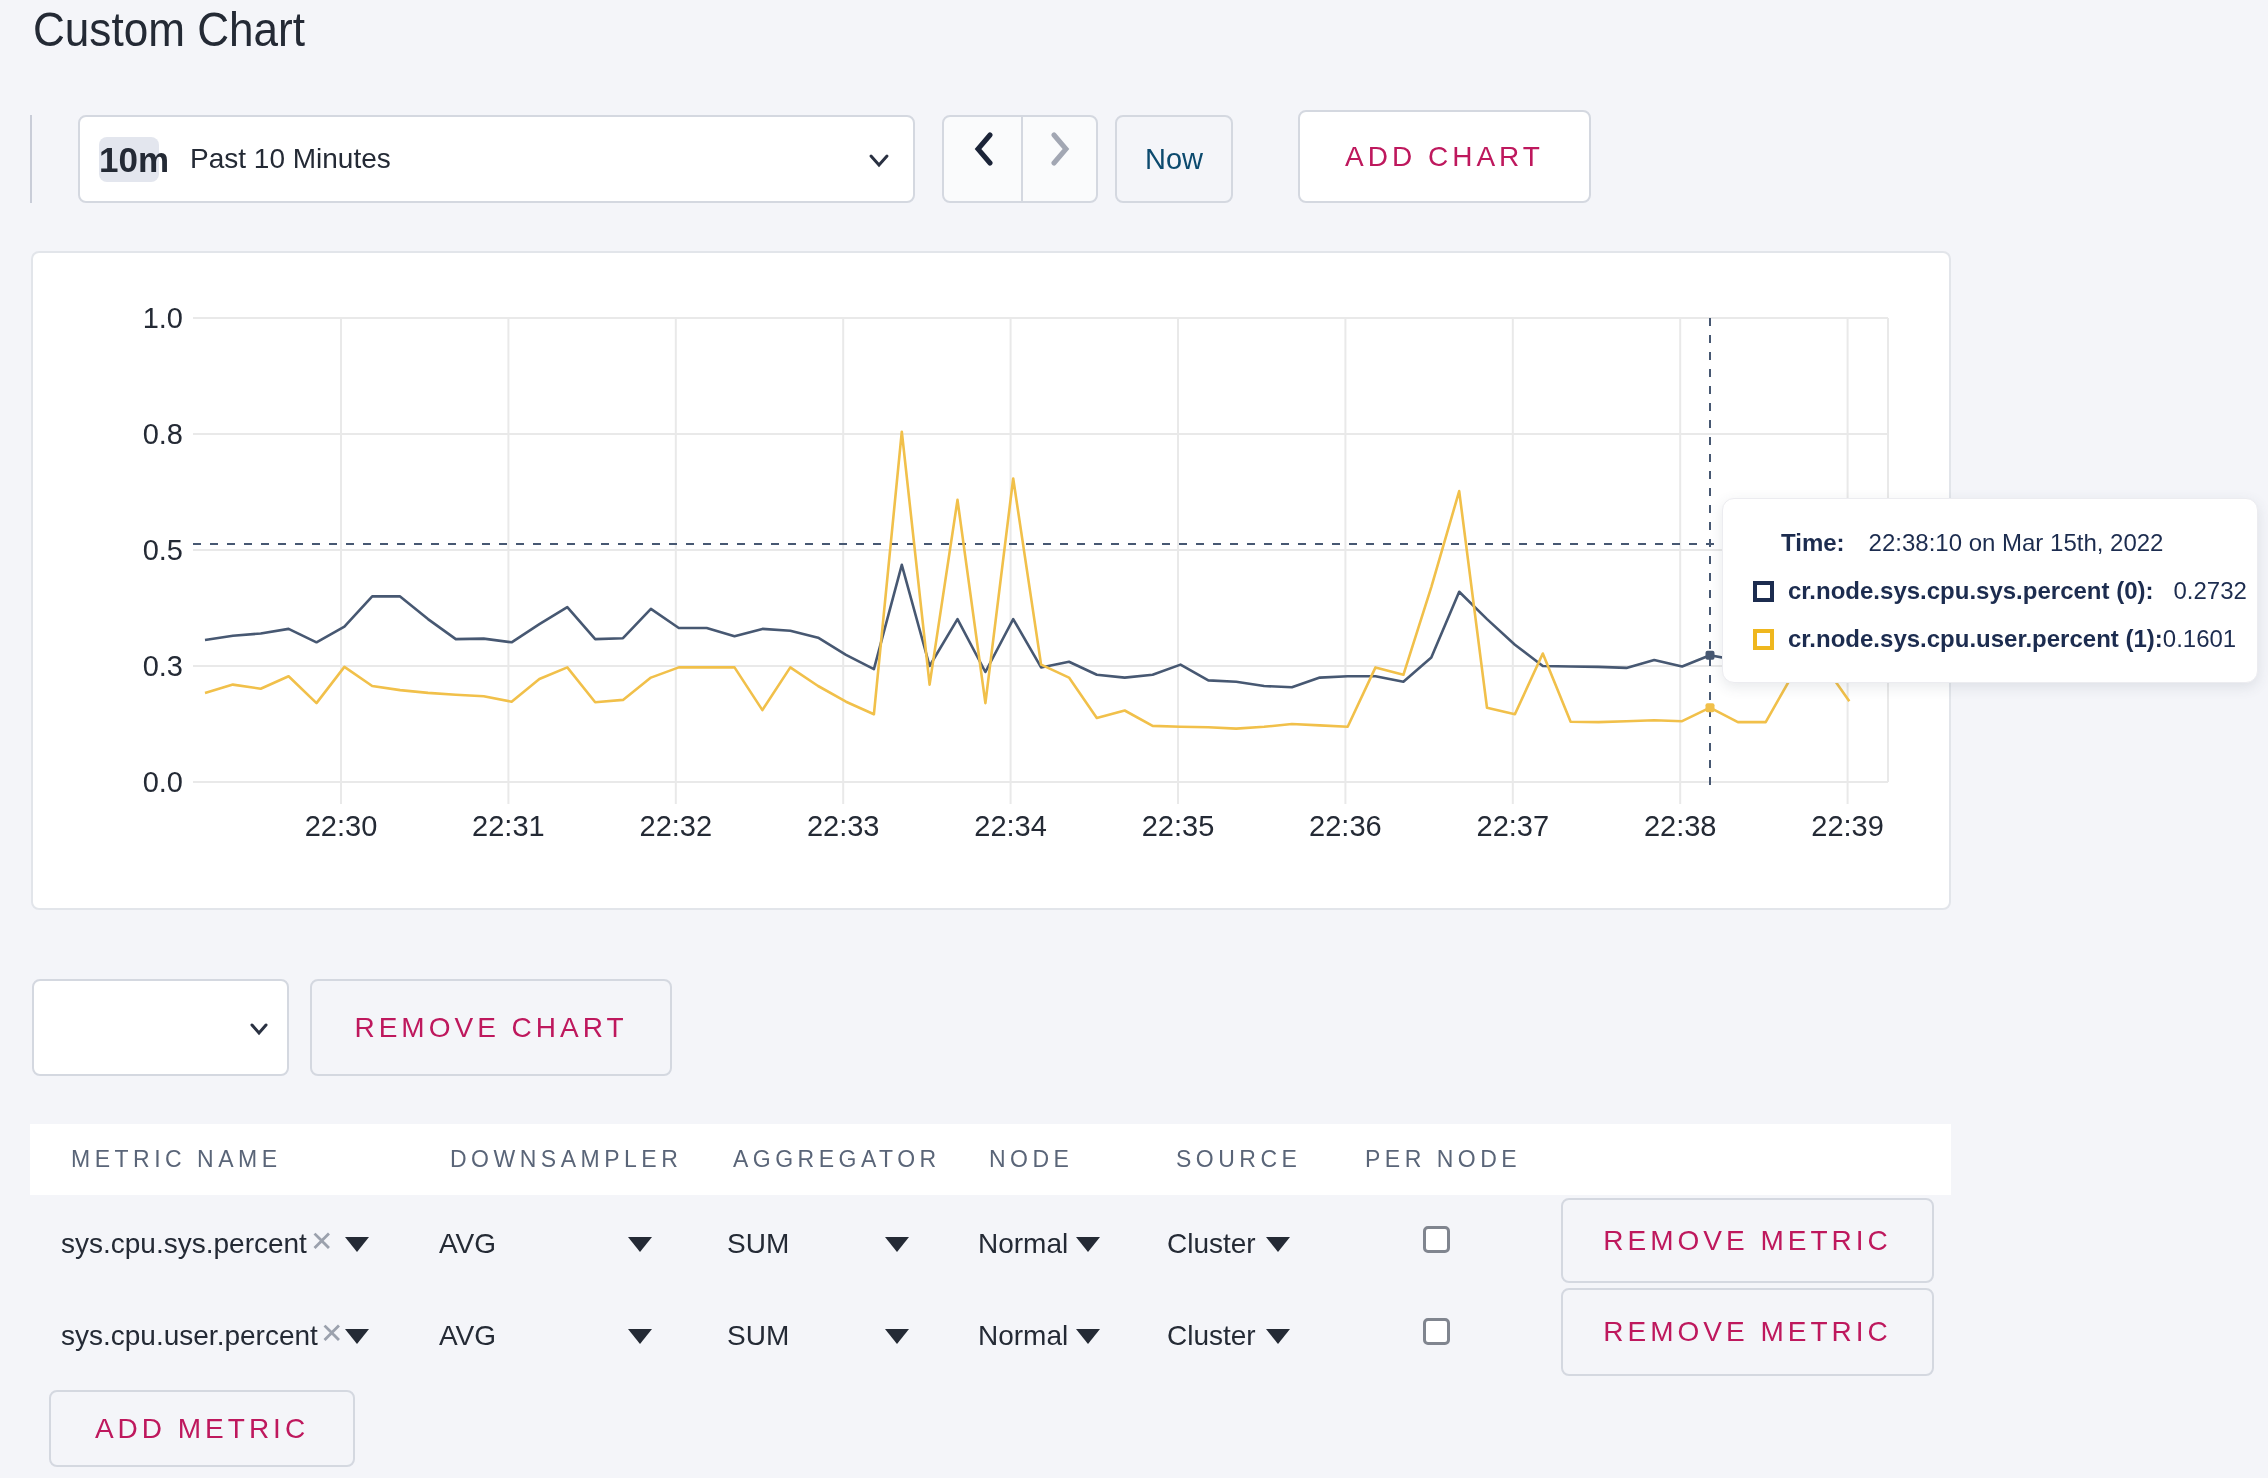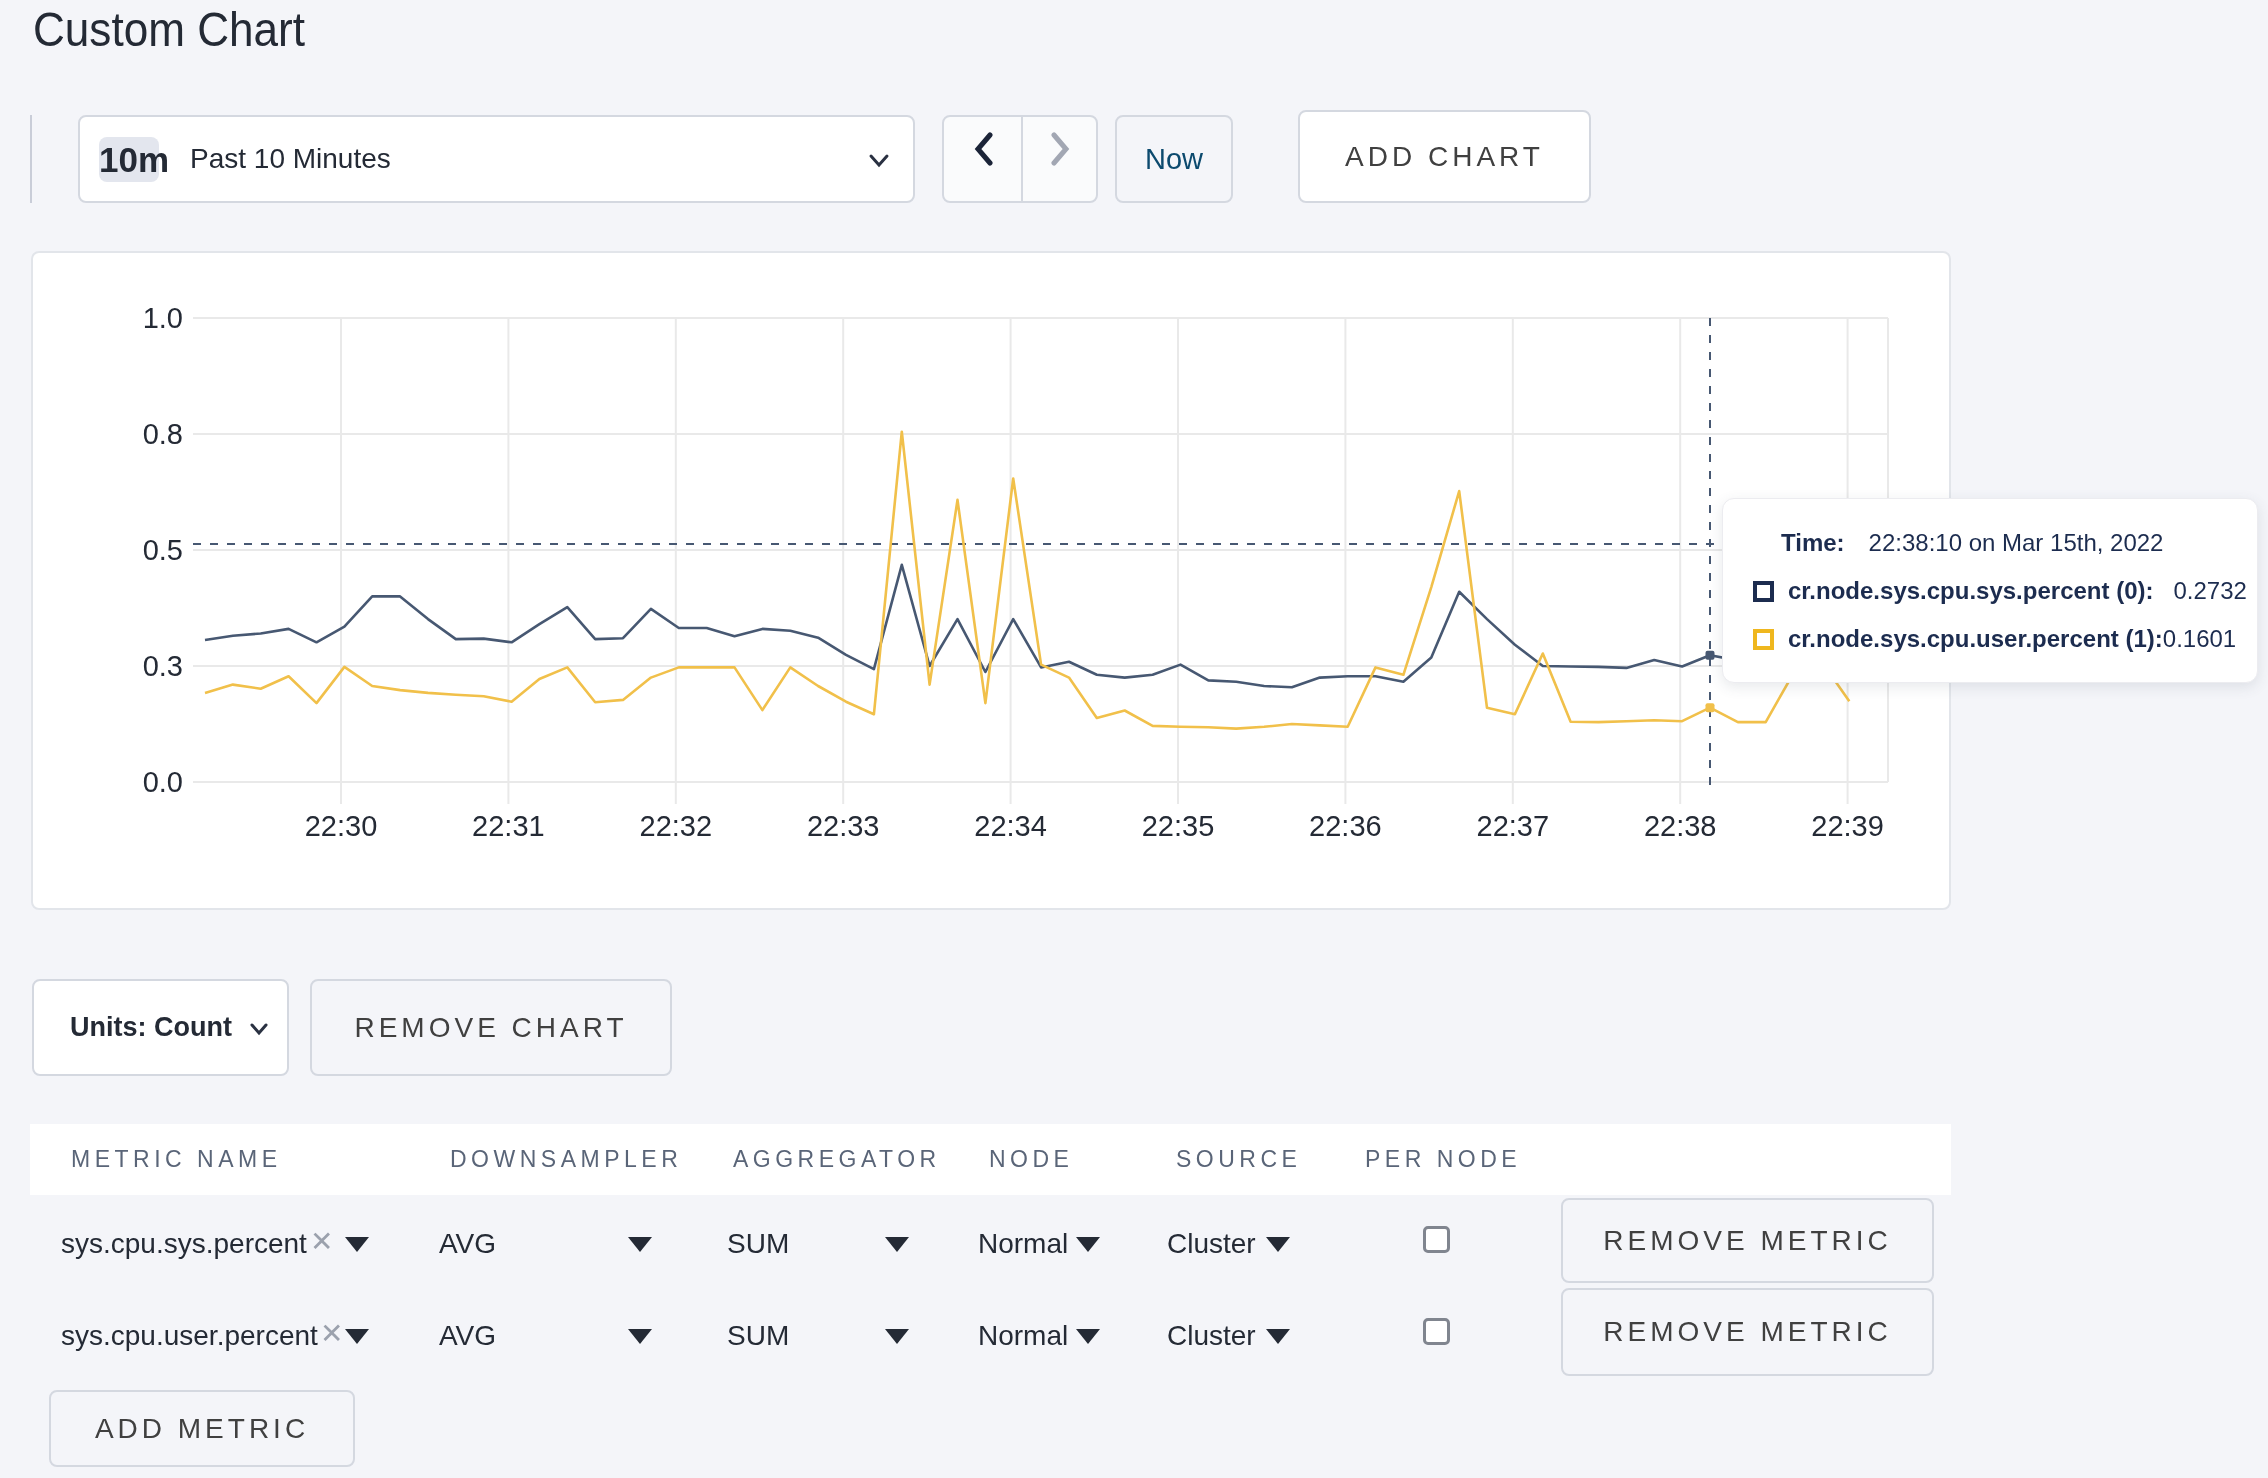--- a/index.html
+++ b/index.html
@@ -3,21 +3,21 @@
 *{margin:0;padding:0;box-sizing:border-box}
 html,body{width:2268px;height:1478px;background:#f4f5f9;font-family:"Liberation Sans",sans-serif;color:#242a35;overflow:hidden}
 h1{position:absolute;left:33px;top:1px;font-size:49px;font-weight:500;letter-spacing:0;color:#242a35;transform:scaleX(.9);transform-origin:0 0}
 .tickbar{position:absolute;left:30px;top:115px;width:2px;height:88px;background:#c9cdd8}
 .ddl{position:absolute;left:78px;top:115px;width:837px;height:88px;background:#fff;border:2px solid #d4d8e0;border-radius:8px}
 .badge{position:absolute;left:19px;top:20px;width:60px;height:45px;background:#e3e6ee;border-radius:8px;font-size:35px;font-weight:bold;text-align:center;line-height:45px}
 .ddl .lbl{position:absolute;left:110px;top:0;line-height:84px;font-size:28px}
 .arrbox{position:absolute;left:942px;top:115px;width:156px;height:88px;background:#fafbfc;border:2px solid #d4d8e0;border-radius:8px}
 .arrbox .sep{position:absolute;left:77px;top:0;width:2px;height:84px;background:#d4d8e0}
 .nowbtn{position:absolute;left:1115px;top:115px;width:118px;height:88px;border:2px solid #d4d8e0;border-radius:8px;font-size:29px;color:#0c4a6e;text-align:center;line-height:84px}
-.btn{position:absolute;border:2px solid #d4d8e0;border-radius:8px;color:#404040;font-weight:normal;letter-spacing:4px;font-size:28px;display:flex;align-items:center;justify-content:center}
+.btn{position:absolute;border:2px solid #d4d8e0;border-radius:8px;color:#be185d;font-weight:normal;letter-spacing:4px;font-size:28px;display:flex;align-items:center;justify-content:center}
 #addchart{left:1298px;top:110px;width:293px;height:93px;background:#fff}
 .panel{position:absolute;left:31px;top:251px;width:1920px;height:659px;background:#fff;border:2px solid #e2e5ea;border-radius:8px}
 .tooltip{position:absolute;left:1722px;top:498px;width:536px;height:185px;background:#fff;border:1px solid #ececf0;border-radius:12px;box-shadow:0 4px 14px rgba(60,70,90,.12);color:#1c2c4f;font-size:24px;white-space:nowrap}
 .trow{position:absolute;height:28px;display:flex;align-items:center}
 .sq{display:inline-block;width:13px;height:13px;border-width:4px;border-style:solid;margin-right:14px;box-sizing:content-box}
 .unitsbox{position:absolute;left:32px;top:979px;width:257px;height:97px;background:#fff;border:2px solid #d4d8e0;border-radius:8px;font-size:27px;font-weight:bold}
 #removechart{left:310px;top:979px;width:362px;height:97px}
 .thead{position:absolute;left:30px;top:1124px;width:1921px;height:71px;background:#fff}
 .th{position:absolute;top:0;height:71px;line-height:71px;font-size:23px;letter-spacing:4.5px;color:#5a6578;font-weight:normal}
 .cell{position:absolute;font-size:28px;color:#242a35}
@@ -97,21 +97,20 @@
       <span style="font-weight:bold">cr.node.sys.cpu.sys.percent (0):</span>
       <span style="margin-left:20px">0.2732</span>
     </div>
   <div class="trow" style="top:126px;left:30px">
       <span class="sq" style="border-color:#efb71e"></span>
       <span style="font-weight:bold">cr.node.sys.cpu.user.percent (1):</span>
       <span style="">0.1601</span>
     </div>
 </div>
 <div class="unitsbox">
-    <span style="position:absolute;left:36px;top:0;line-height:93px">Units: Count</span>
   <svg style="position:absolute;left:215px;top:41px" width="20" height="14">
       <polyline points="3,3 10,11 17,3" fill="none" stroke="#2a3142" stroke-width="3" stroke-linecap="round"></polyline>
     </svg>
 </div>
 <div class="btn" id="removechart">REMOVE CHART</div>
 <div class="thead">
   <div class="th" style="left:420px">DOWNSAMPLER</div>
   <div class="th" style="left:41px">METRIC NAME</div>
   <div class="th" style="left:703px">AGGREGATOR</div>
   <div class="th" style="left:959px">NODE</div>

